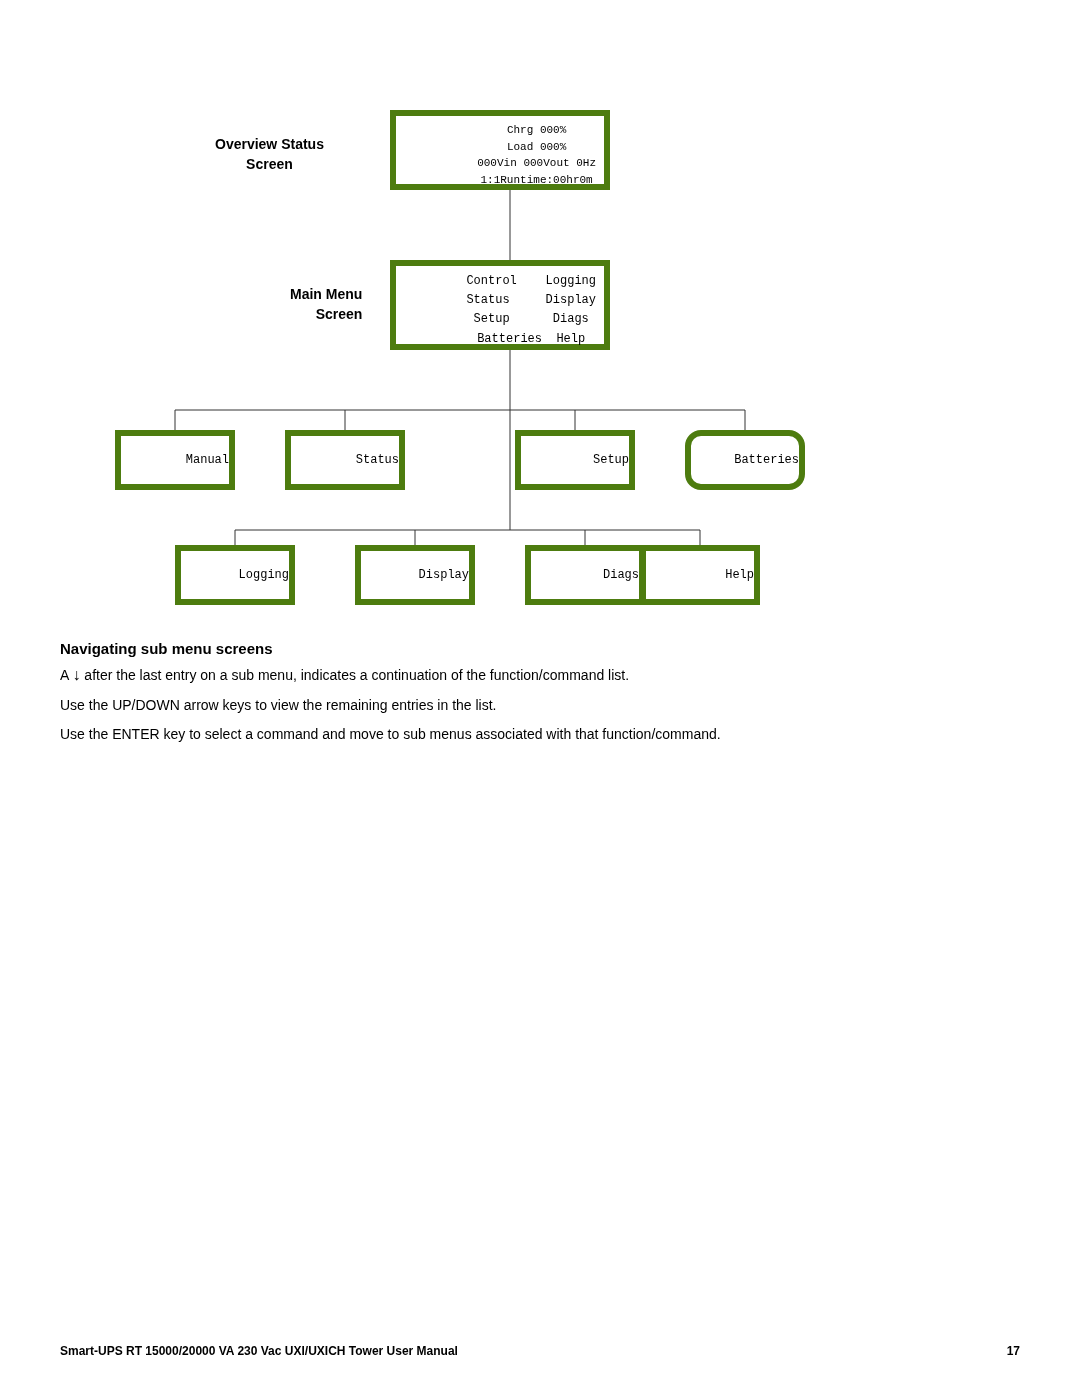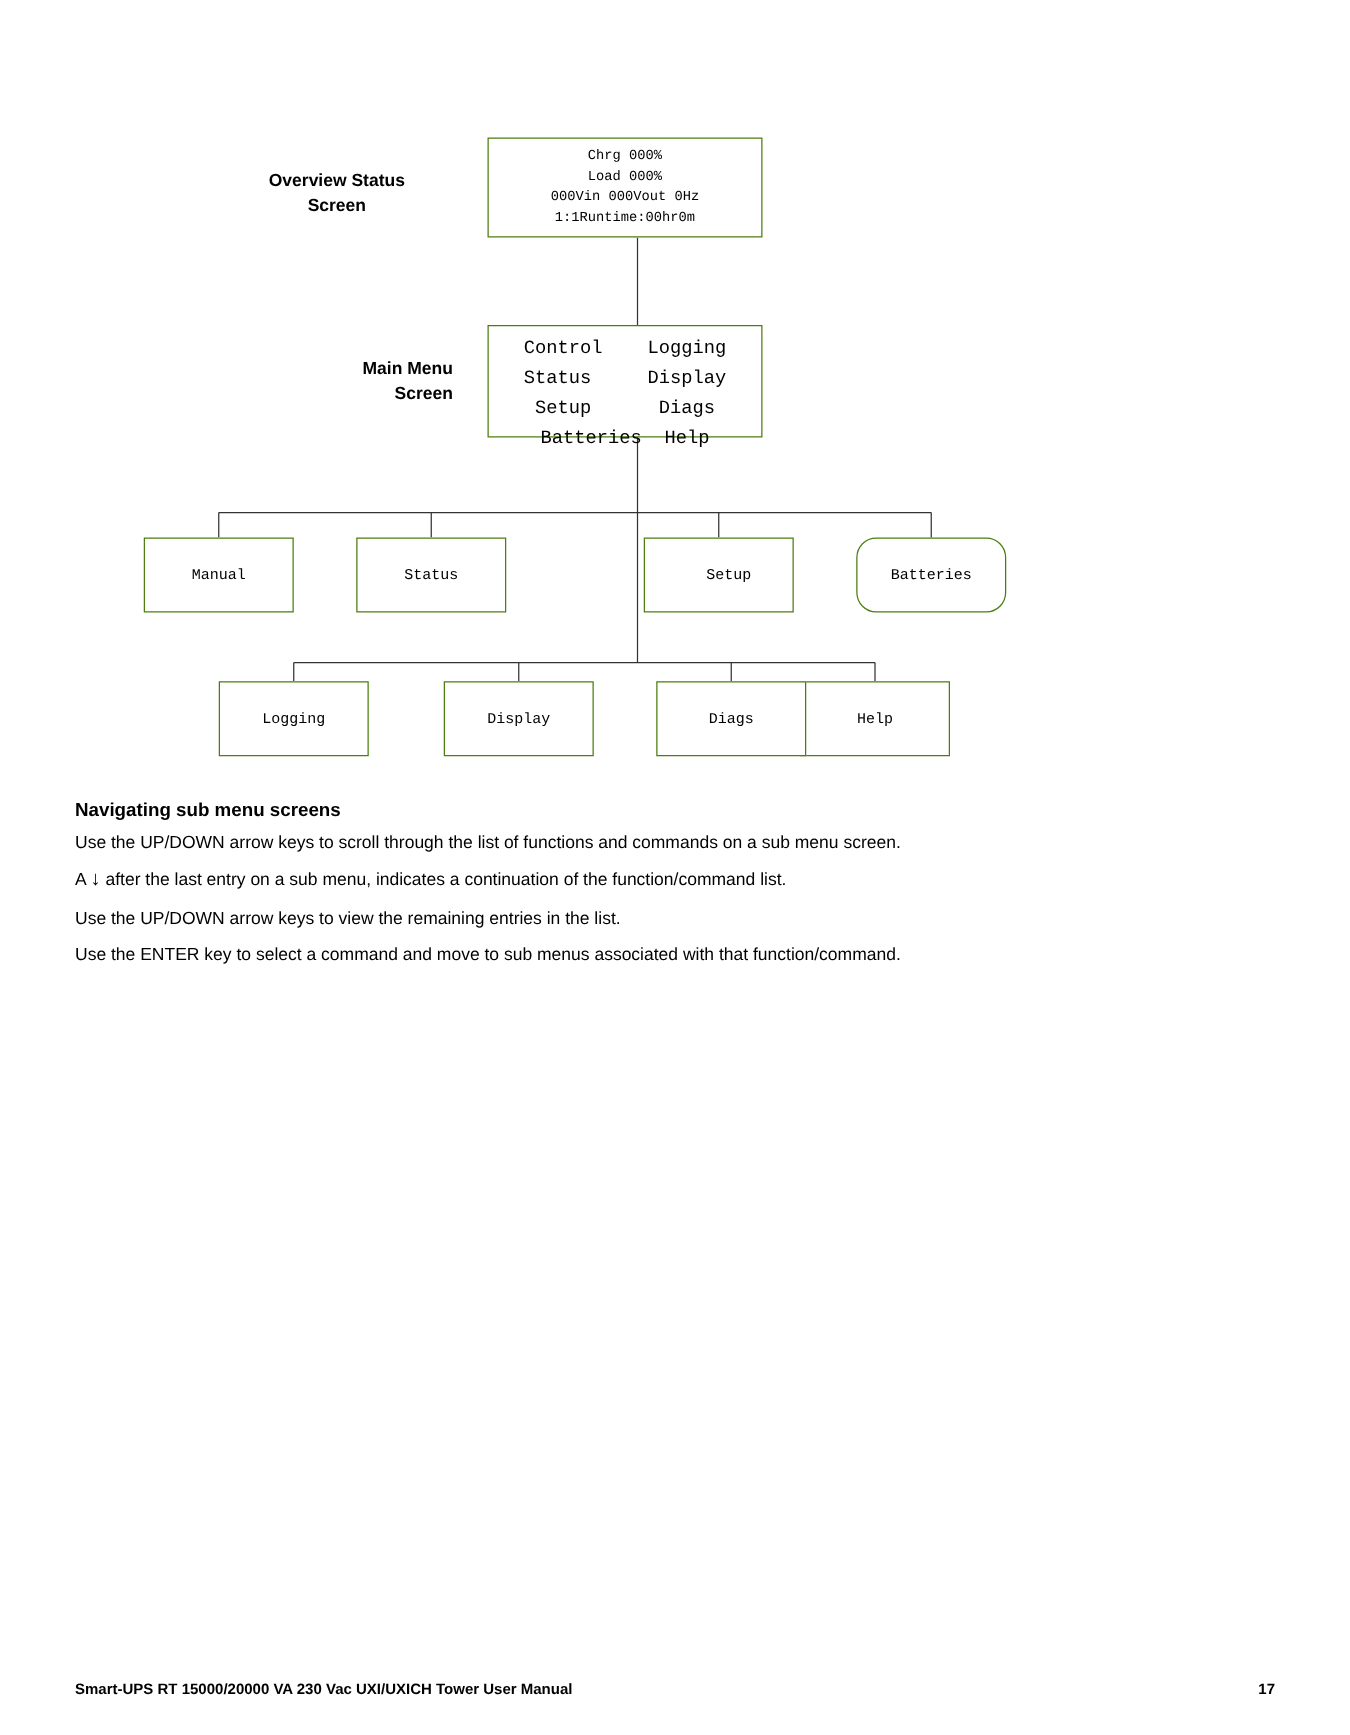--- a/index.html
+++ b/index.html
@@ -33,27 +33,27 @@
     .menu-tree-container {
       position: relative;
       width: 100%;
       height: 560px;
       margin-bottom: 40px;
     }
 
     
     .tree-box {
       position: absolute;
-      border: 1px solid #4d7c0f;
+      border: 6px solid #4d7c0f;
       font-family: 'Courier New', monospace;
       font-size: 12px;
       background: #fff;
       display: flex;
       align-items: center;
-      justify-content: center;
+      justify-content: flex-end;
       text-align: center;
     }
 
     
     .tree-svg {
       position: absolute;
       top: 0;
       left: 0;
       width: 100%;
       height: 100%;
@@ -133,21 +133,21 @@
         <div>Load 000%</div>
         <div>000Vin 000Vout 0Hz</div>
         <div>1:1Runtime:00hr0m</div>
       </div>
     </div>
 
     <div style="position:absolute; left:230px; top:245px; font-weight:bold; font-size:14px; text-align:right; line-height:1.4;">
       Main Menu<br>Screen
     </div>
 
-    <div class="tree-box" style="left:330px; top:220px; width:220px; height:90px; font-size:15px; align-items:flex-start; padding:6px 8px; line-height:1.6;">
+    <div class="tree-box" style="left:330px; top:220px; width:220px; height:90px; font-size:12px; align-items:flex-start; padding:6px 8px; line-height:1.6;">
       <div>
         <div>Control&nbsp;&nbsp;&nbsp;&nbsp;Logging</div>
         <div>Status&nbsp;&nbsp;&nbsp;&nbsp;&nbsp;Display</div>
         <div>Setup&nbsp;&nbsp;&nbsp;&nbsp;&nbsp;&nbsp;Diags</div>
         <div>Batteries&nbsp;&nbsp;Help</div>
       </div>
     </div>
 
     <div class="tree-box" style="left:55px; top:390px; width:120px; height:60px;">
       <span>Manual</span>
@@ -172,21 +172,20 @@
       <span>Help</span>
     </div>
     <div class="tree-box" style="left:465px; top:505px; width:120px; height:60px;">
       <span>Diags</span>
     </div>
 
   </div>
 
   <div class="nav-section">
     <div class="nav-title">Navigating sub menu screens</div>
-    <div class="nav-para">Use the UP/DOWN arrow keys to scroll through the list of functions and commands on a sub menu screen.</div>
     <div class="nav-para">
       <span>A </span><span class="down-arrow">↓</span><span> after the last entry on a sub menu, indicates a continuation of the function/command list.</span>
     </div>
     <div class="nav-para">Use the UP/DOWN arrow keys to view the remaining entries in the list.</div>
     <div class="nav-para">Use the ENTER key to select a command and move to sub menus associated with that function/command.</div>
   </div>
 
 </div>
 
 <div class="footer">

